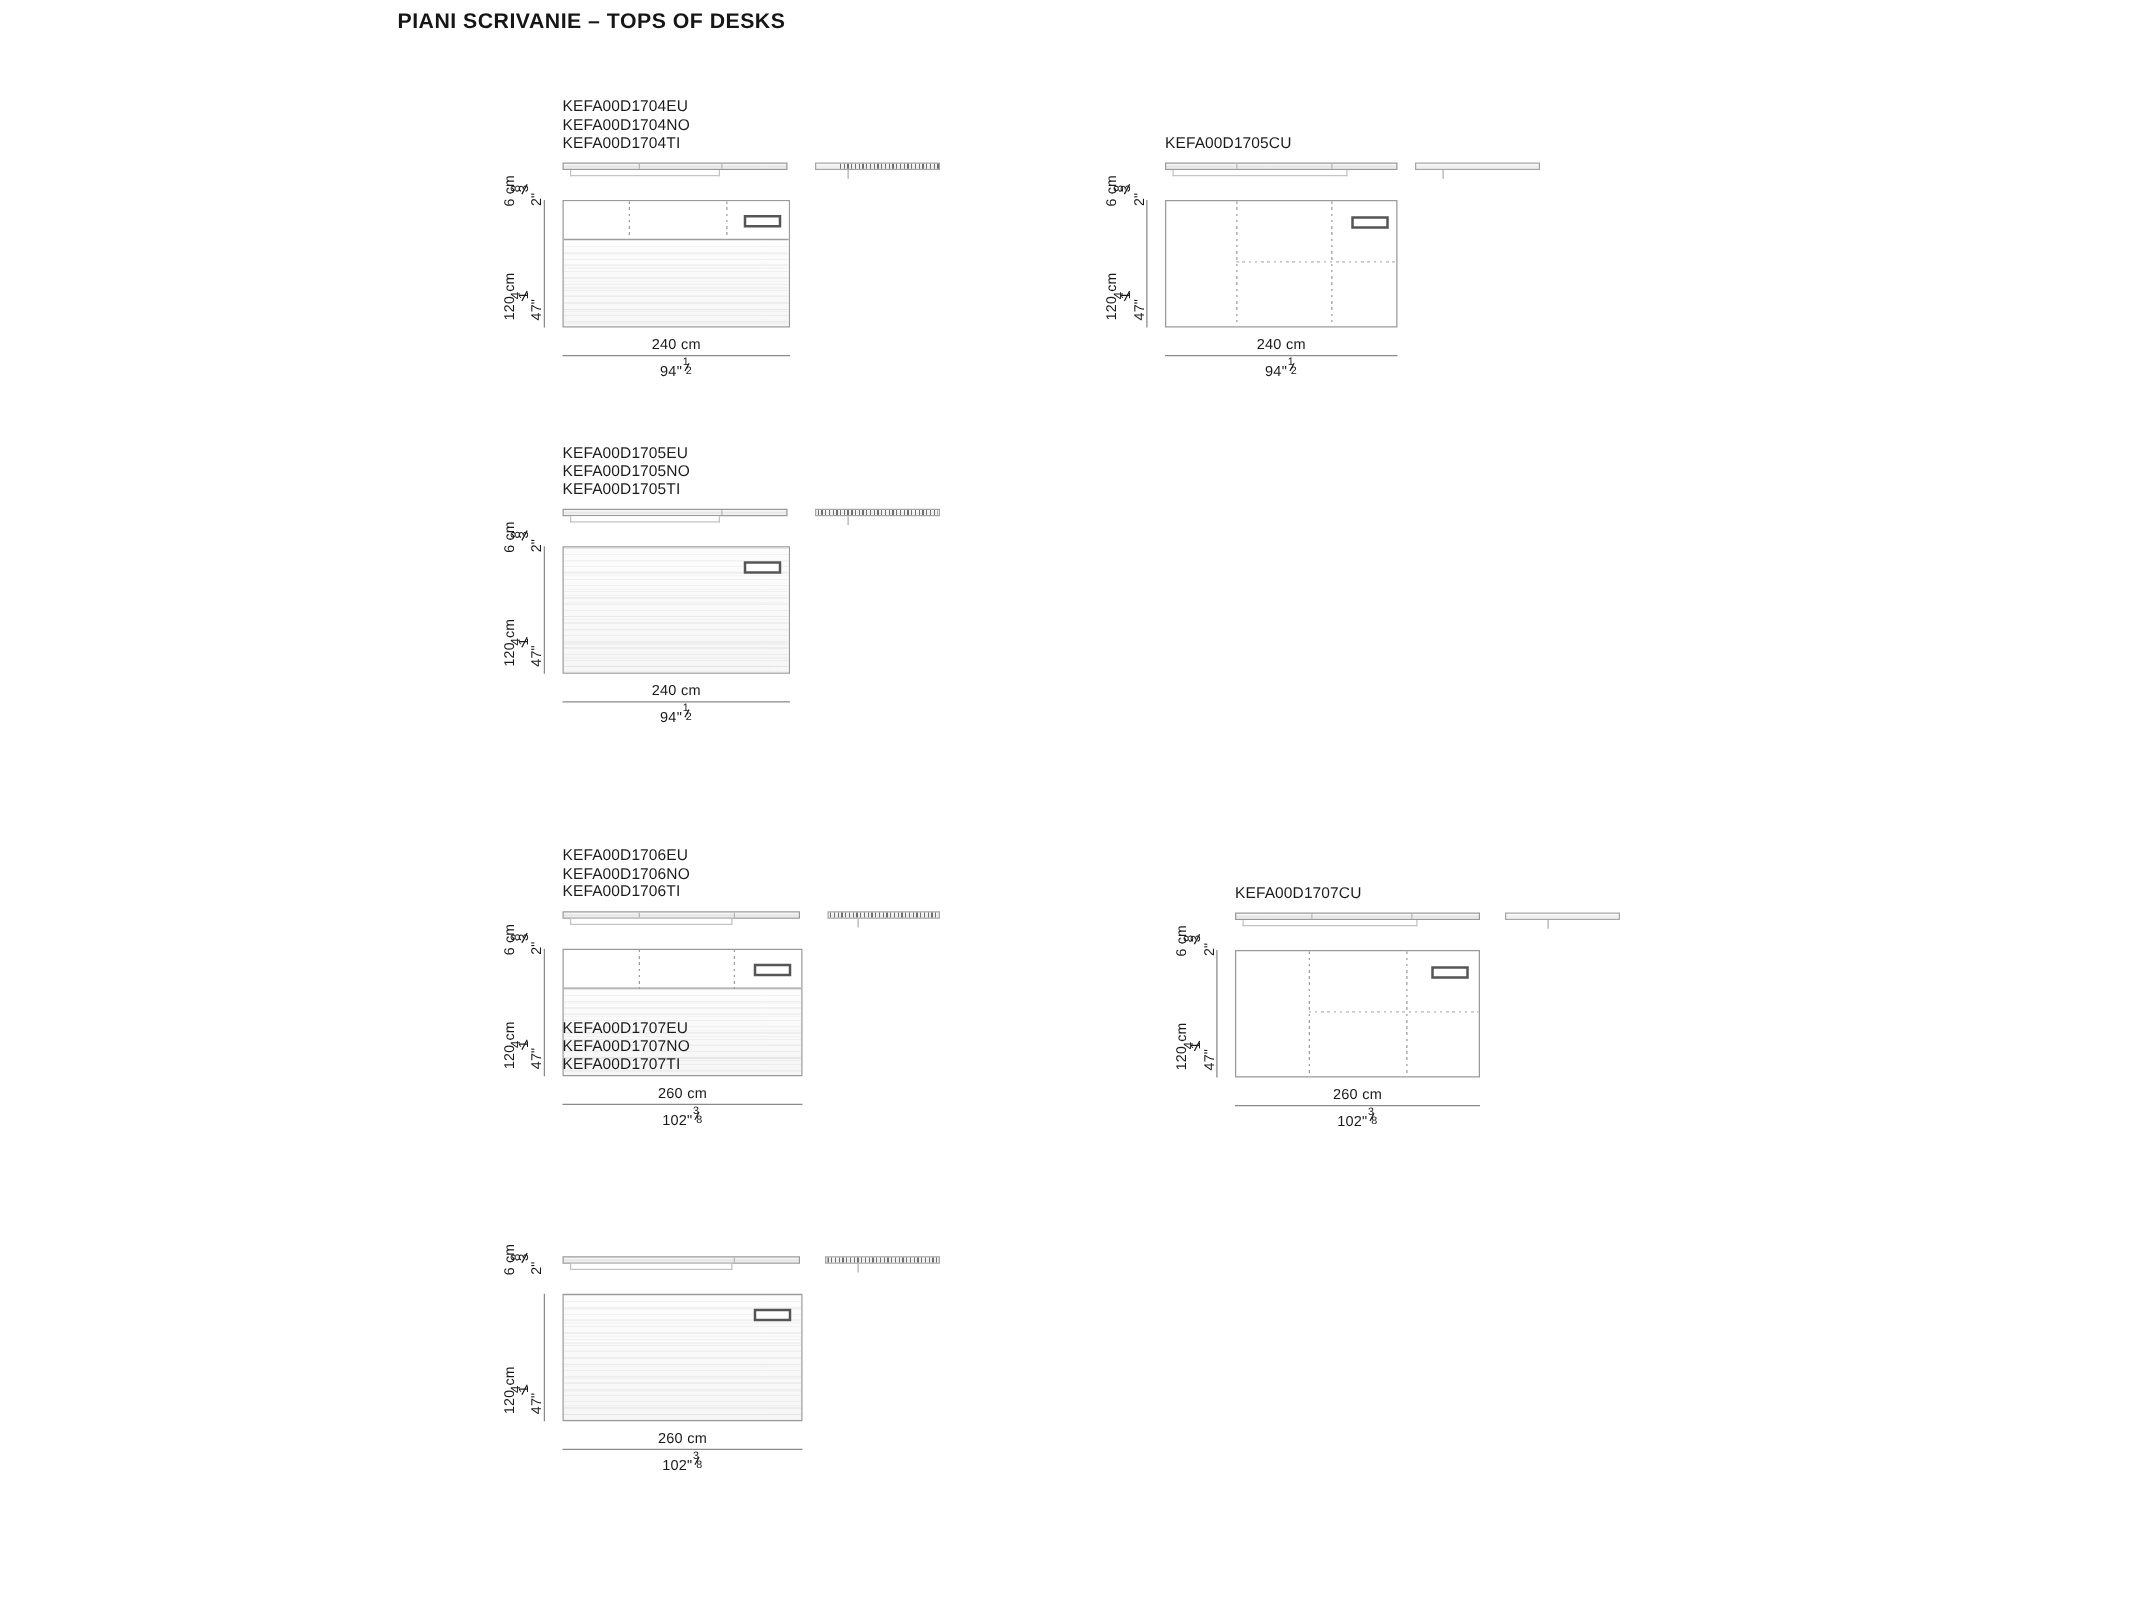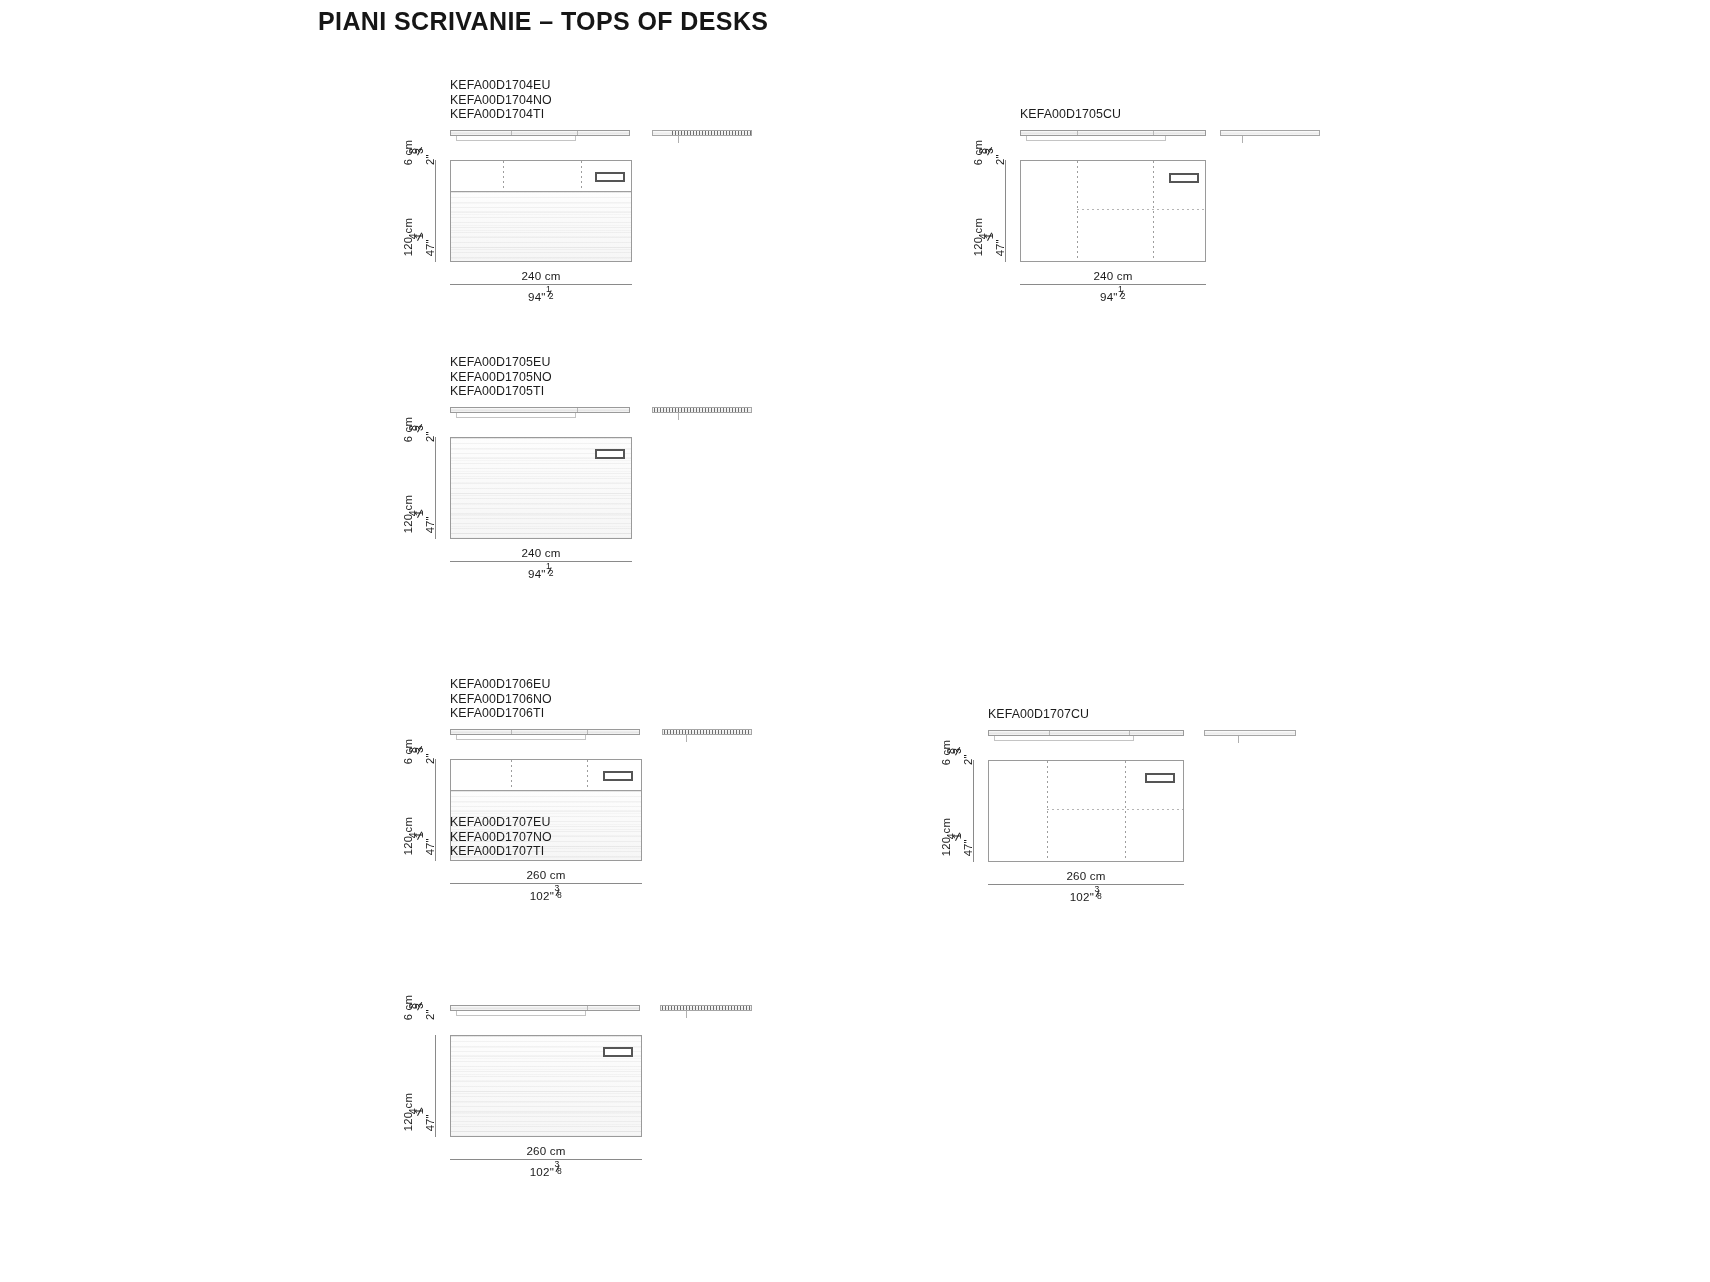--- a/index.html
+++ b/index.html
@@ -12,21 +12,21 @@
     position: relative;
     font-family: "Liberation Sans", sans-serif;
     color: #1a1a1a;
     overflow: hidden;
   }
 
   
   .page-title {
     position: absolute;
     left: 318px; top: 7px;
-    font-size: 25px;
+    font-size: 17px;
     font-weight: 700;
     letter-spacing: 0.4px;
     color: #161616;
     white-space: nowrap;
     text-align: right;
   }
 
   
   .block { position: absolute; }
 
@@ -273,21 +273,21 @@
     <div class="grommet" style="left:144px; top:11px; width:30px; height:10px;"></div>
   </div>
 
   <div class="hdim" style="left:0px; top:206px; width:182px;">
     <div class="cm">240 cm</div>
     <div class="rule"></div>
     <div class="inch"><span>94"</span><span class="fr"><span class="n">1</span><span class="d">2</span></span></div>
   </div>
 </div>
 
-<div class="block" style="left:1020px; top:107px; width:320px; height:200px;">
+<div class="block" style="left:932px; top:107px; width:320px; height:200px;">
 
   <div class="codes">
     <div>KEFA00D1705CU</div>
   </div>
 
   <div class="vdim" style="left:-47px; top:16px; height:42px;">
     <span>6 cm</span>
     <span class="frac-holder"><span>2"</span><span class="fr"><span class="n">3</span><span class="d">8</span></span></span>
   </div>
 

